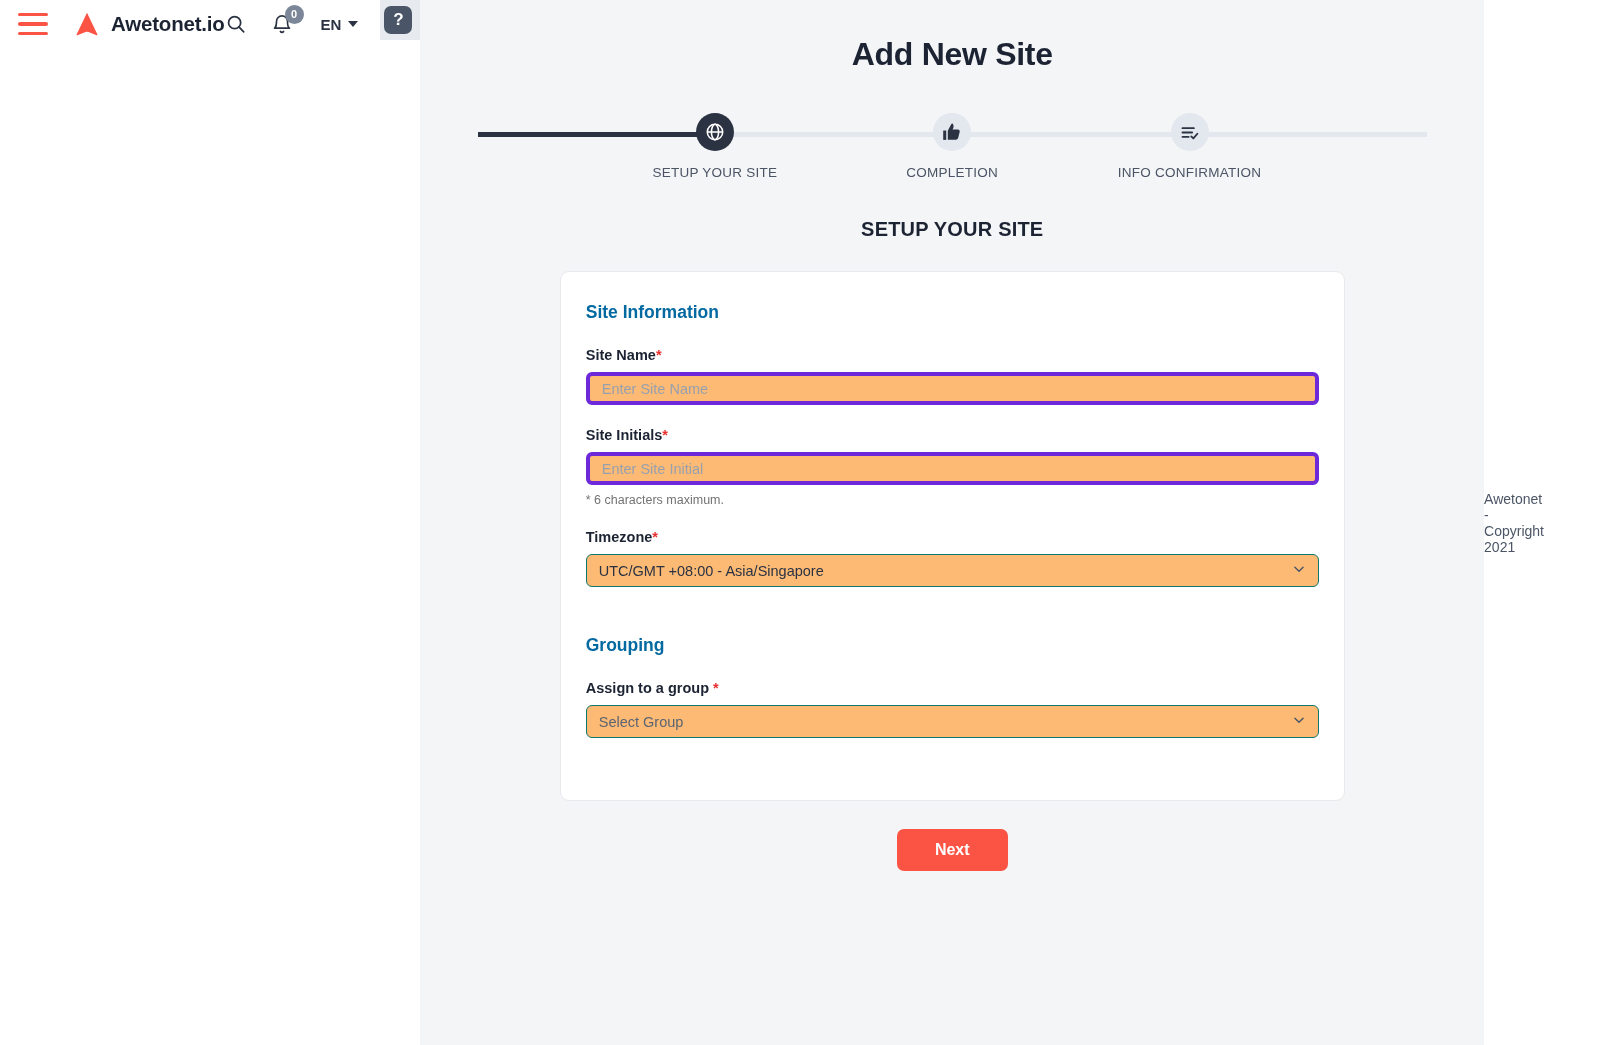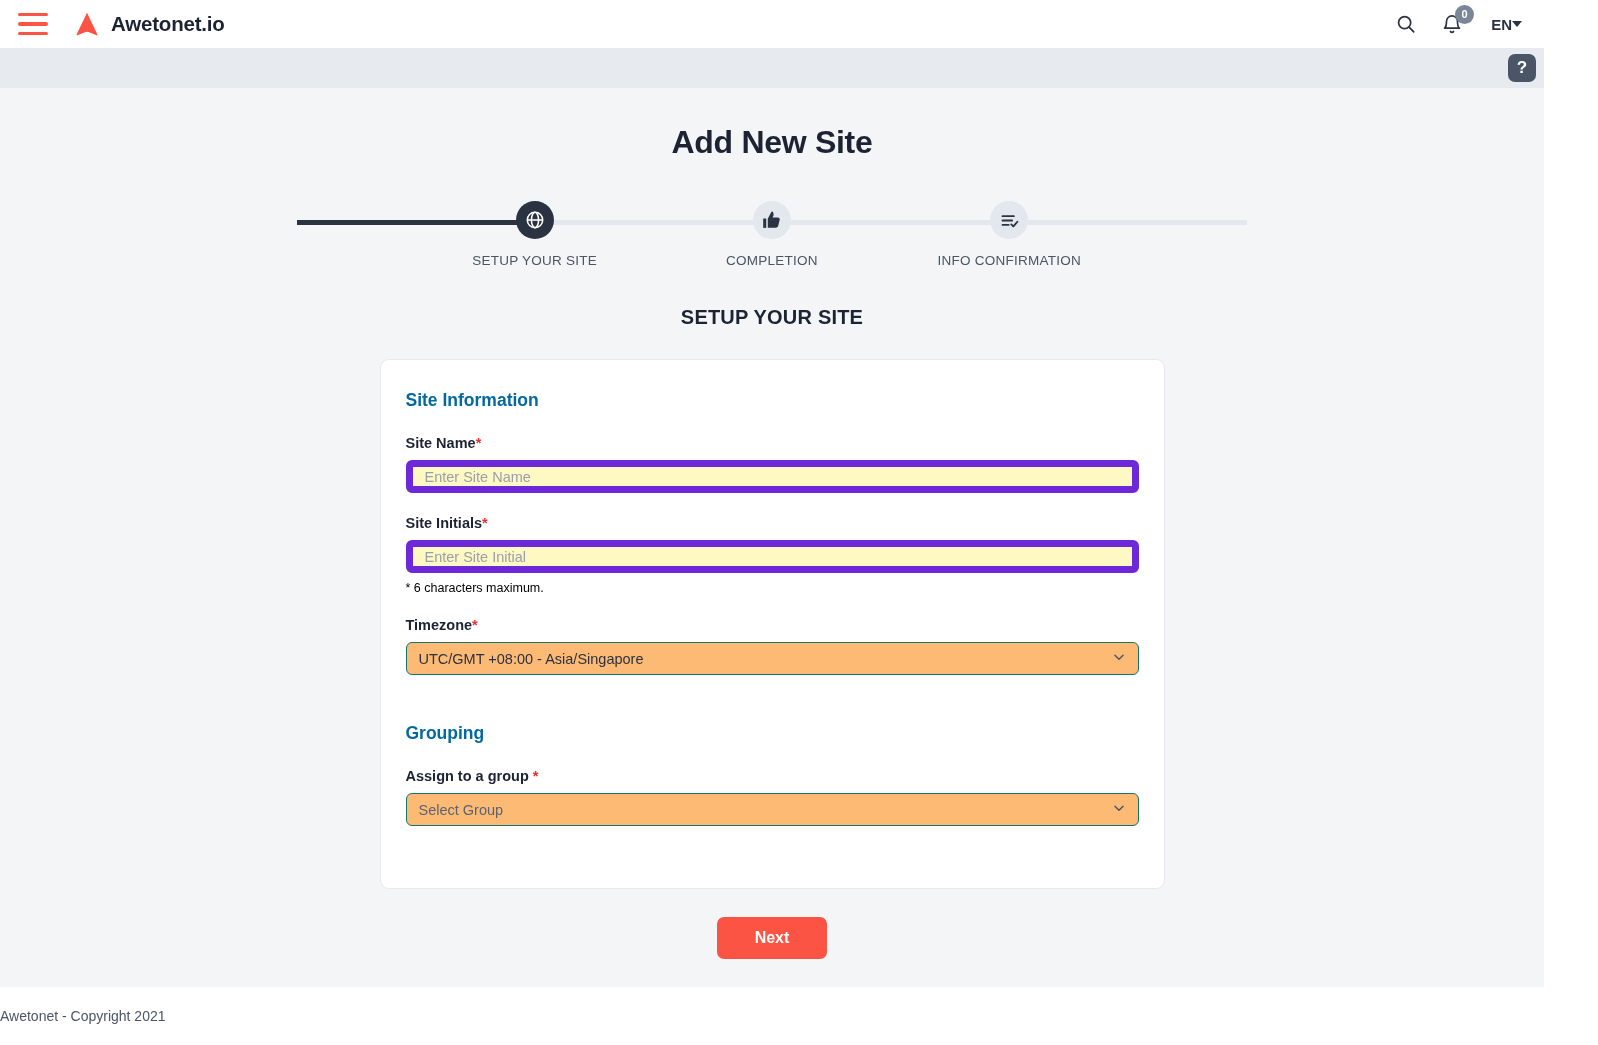--- a/index.html
+++ b/index.html
@@ -10,21 +10,21 @@
     font-family: "Liberation Sans", sans-serif;
     background: #ffffff;
     overflow: hidden;
   }
 
   .page {
     width: 1544px;
     height: 1045px;
     position: relative;
     display: flex;
-    flex-direction: column;
+    flex-direction: row;
     background: #ffffff;
   }
 
   
   .header {
     height: 48px;
     background: #ffffff;
     display: flex;
     align-items: center;
     padding: 0 22px 0 18px;
@@ -90,21 +90,21 @@
     font-size: 11px;
     font-weight: 600;
     display: flex;
     align-items: center;
     justify-content: center;
     padding: 0 4px;
   }
   .lang {
     display: flex;
     align-items: center;
-    gap: 0;
+    gap: 7px;
     cursor: pointer;
     font-size: 15px;
     font-weight: 700;
     color: #2b3242;
   }
   .caret-down {
     width: 0; height: 0;
     border-left: 5px solid transparent;
     border-right: 5px solid transparent;
     border-top: 6px solid #2b3242;
@@ -233,35 +233,35 @@
     font-weight: 700;
     color: #1c2333;
     margin-bottom: 9px;
     display: block;
   }
   .req { color: #e8312f; font-weight: 700; }
 
   .text-input {
     width: 100%;
     height: 33px;
-    border: 7px solid #6d28d9;
+    border: 4px solid #6d28d9;
     border-radius: 6px;
     padding: 0 12px;
     font-size: 14.5px;
     font-family: "Liberation Sans", sans-serif;
     color: #1c2333;
-    background: #fef9c3;
+    background: #fdba74;
     outline: none;
   }
   .text-input::placeholder { color: #98a0ae; }
 
   .hint {
     margin-top: 8px;
     font-size: 12.5px;
-    color: #000000;
+    color: #737373;
   }
 
   .select-wrap { position: relative; }
   .select-box {
     width: 100%;
     height: 33px;
     border: 1px solid #0f766e;
     border-radius: 6px;
     padding: 0 34px 0 12px;
     font-size: 14.5px;

